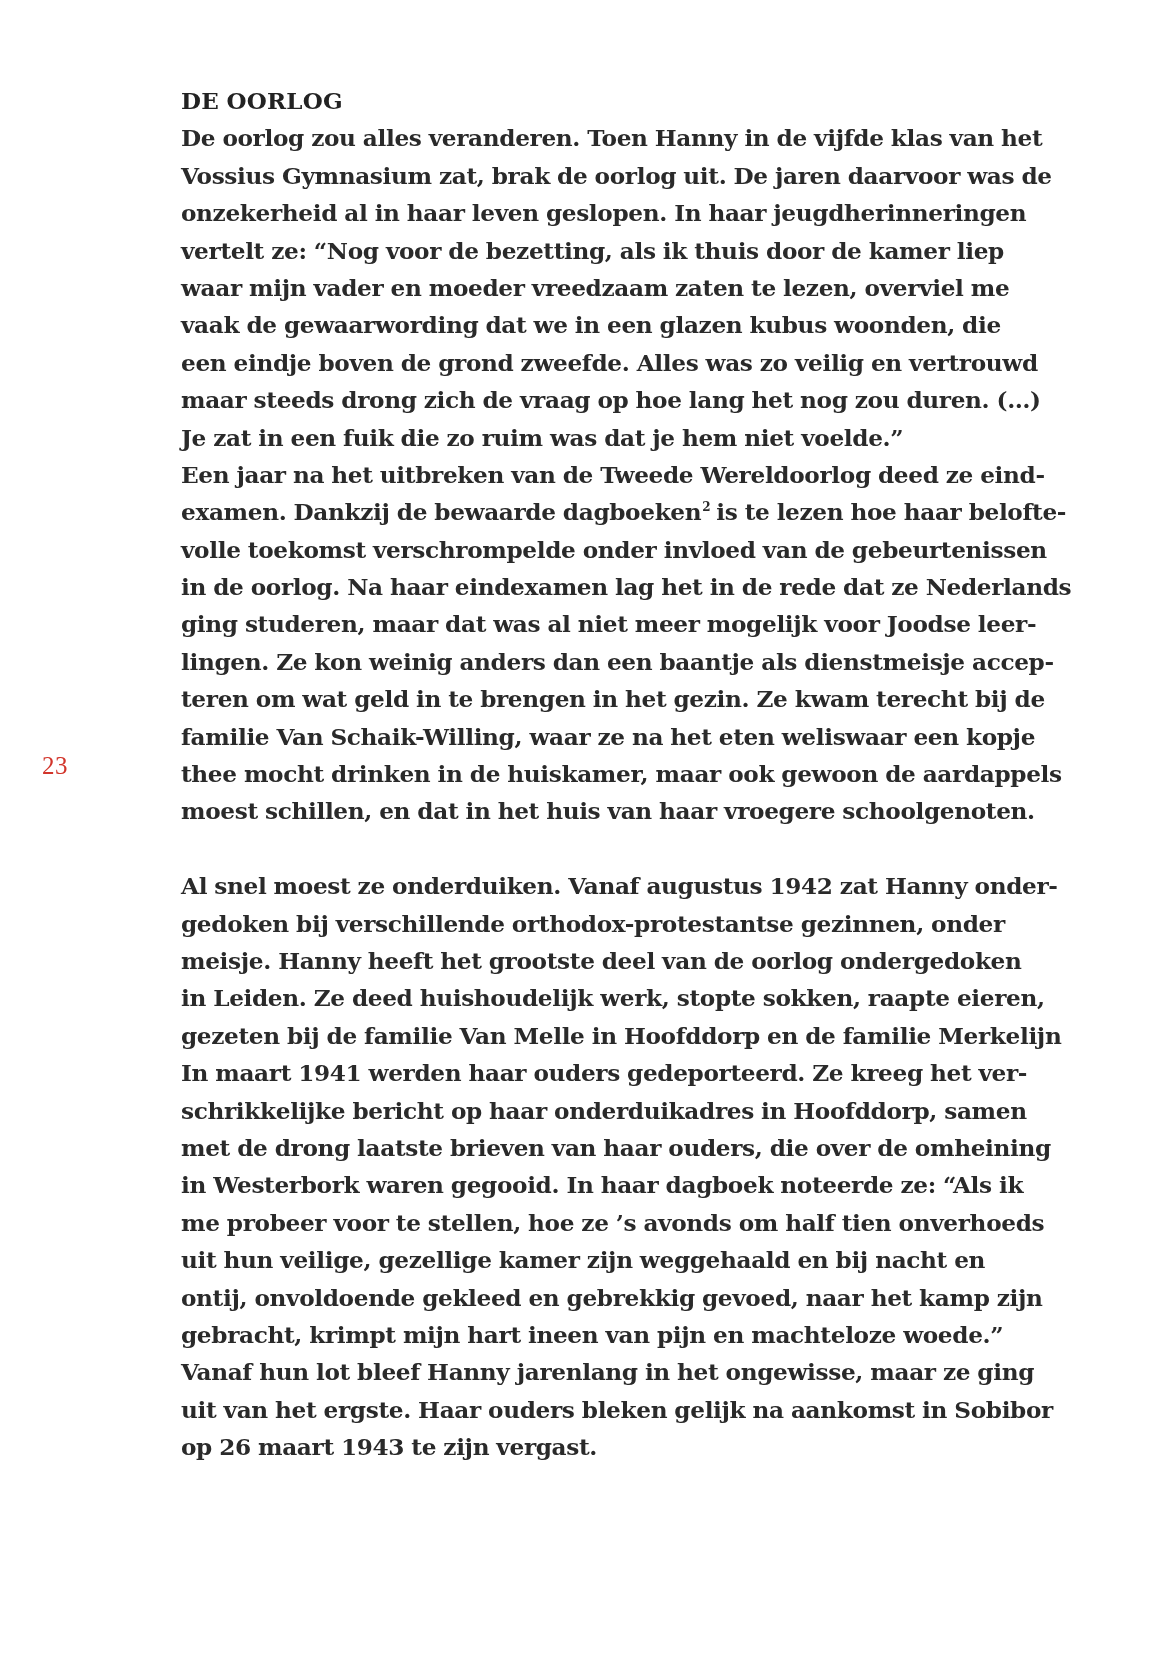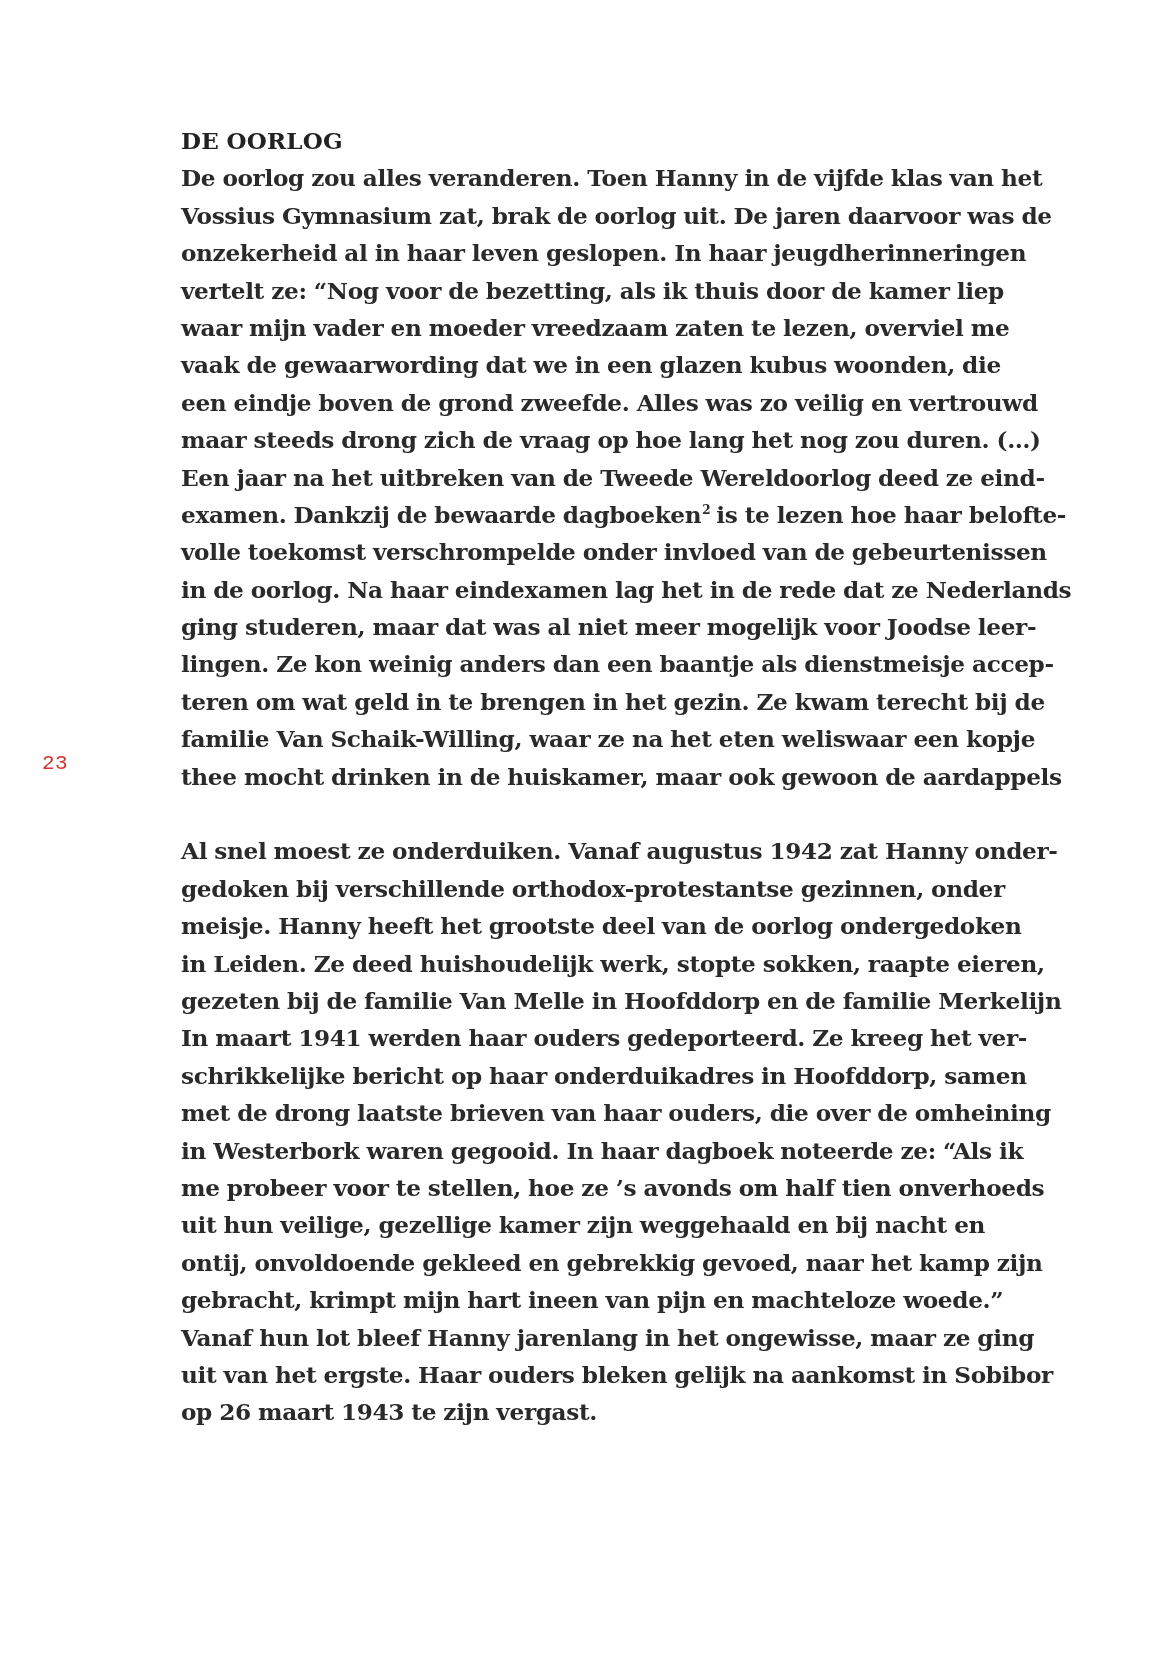--- a/index.html
+++ b/index.html
@@ -12,32 +12,31 @@
       height: 1654px;
       position: relative;
       overflow: hidden;
       font-family: "DejaVu Serif", "Liberation Serif", serif;
       color: #2a2a2a;
     }
     .page-number {
       position: absolute;
       left: 42px;
       top: 752px;
-      font-family: Liberation Mono, monospace;
-      font-size: 21px;
+      font-family: Liberation Serif, serif;
+      font-size: 25px;
       color: #d2352b;
       letter-spacing: 0.5px;
       text-align: center;
     }
     .column {
       position: absolute;
       left: 181px;
       top: 82px;
       width: 880px;
-      margin-top: 40px;
     }
     .line {
       height: 37.4px;
       line-height: 37.4px;
       font-size: 23.2px;
       white-space: nowrap;
       letter-spacing: -0.35px;
       word-spacing: -0.5px;
       font-weight: bold;
     }
@@ -66,32 +65,34 @@
 
   <div>
     <div class="line">De oorlog zou alles veranderen. Toen Hanny in de vijfde klas van het</div>
     <div class="line">Vossius Gymnasium zat, brak de oorlog uit. De jaren daarvoor was de</div>
     <div class="line">onzekerheid al in haar leven geslopen. In haar jeugdherinneringen</div>
     <div class="line">vertelt ze: “Nog voor de bezetting, als ik thuis door de kamer liep</div>
     <div class="line">waar mijn vader en moeder vreedzaam zaten te lezen, overviel me</div>
     <div class="line">vaak de gewaarwording dat we in een glazen kubus woonden, die</div>
     <div class="line">een eindje boven de grond zweefde. Alles was zo veilig en vertrouwd</div>
     <div class="line">maar steeds drong zich de vraag op hoe lang het nog zou duren. (…)</div>
+    <div class="line">Je zat in een fuik die zo ruim was dat je hem niet voelde.”</div>
   </div>
 
   <div>
     <div class="line">Een jaar na het uitbreken van de Tweede Wereldoorlog deed ze eind-</div>
     <div class="line"><span>examen. Dankzij de bewaarde dagboeken</span><sup>2</sup><span>is te lezen hoe haar belofte-</span></div>
     <div class="line">volle toekomst verschrompelde onder invloed van de gebeurtenissen</div>
     <div class="line">in de oorlog. Na haar eindexamen lag het in de rede dat ze Nederlands</div>
     <div class="line">ging studeren, maar dat was al niet meer mogelijk voor Joodse leer-</div>
     <div class="line">lingen. Ze kon weinig anders dan een baantje als dienstmeisje accep-</div>
     <div class="line">teren om wat geld in te brengen in het gezin. Ze kwam terecht bij de</div>
     <div class="line">familie Van Schaik-Willing, waar ze na het eten weliswaar een kopje</div>
     <div class="line">thee mocht drinken in de huiskamer, maar ook gewoon de aardappels</div>
+    <div class="line">moest schillen, en dat in het huis van haar vroegere schoolgenoten.</div>
   </div>
 
   <div class="blank"></div>
 
   <div>
     <div class="line">Al snel moest ze onderduiken. Vanaf augustus 1942 zat Hanny onder-</div>
     <div class="line">gedoken bij verschillende orthodox-protestantse gezinnen, onder</div>
     <div class="line">meisje. Hanny heeft het grootste deel van de oorlog ondergedoken</div>
     <div class="line">in Leiden. Ze deed huishoudelijk werk, stopte sokken, raapte eieren,</div>
     <div class="line">gezeten bij de familie Van Melle in Hoofddorp en de familie Merkelijn</div>

